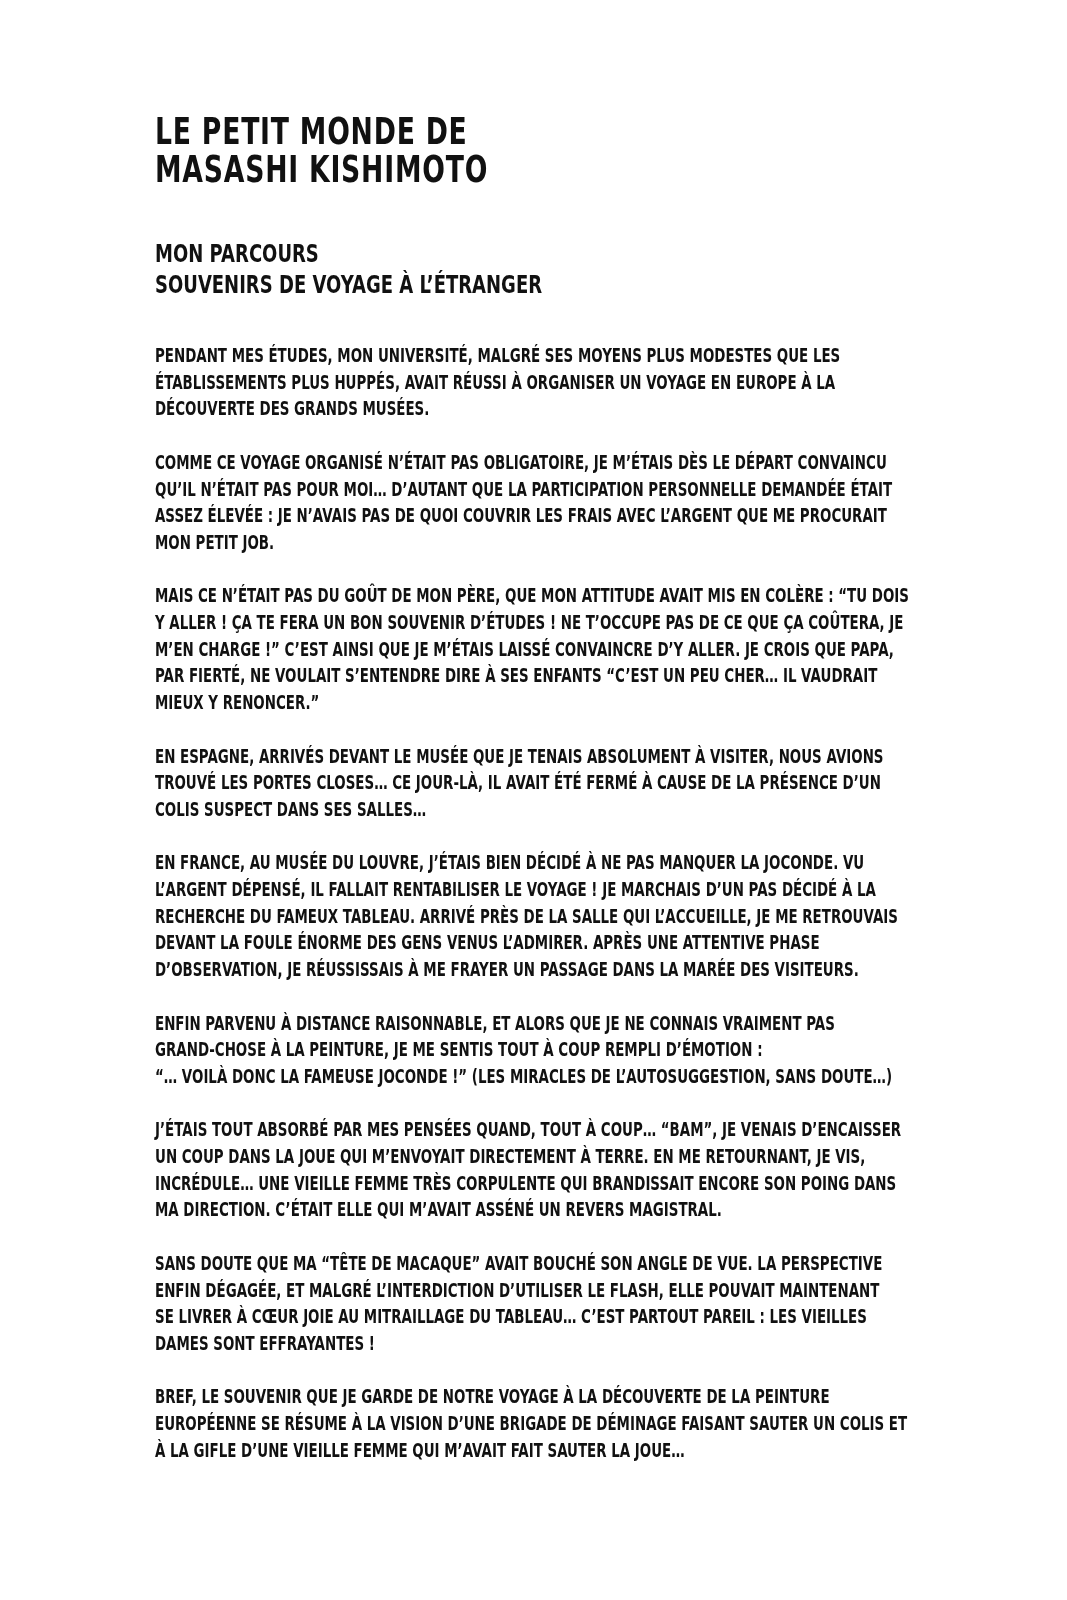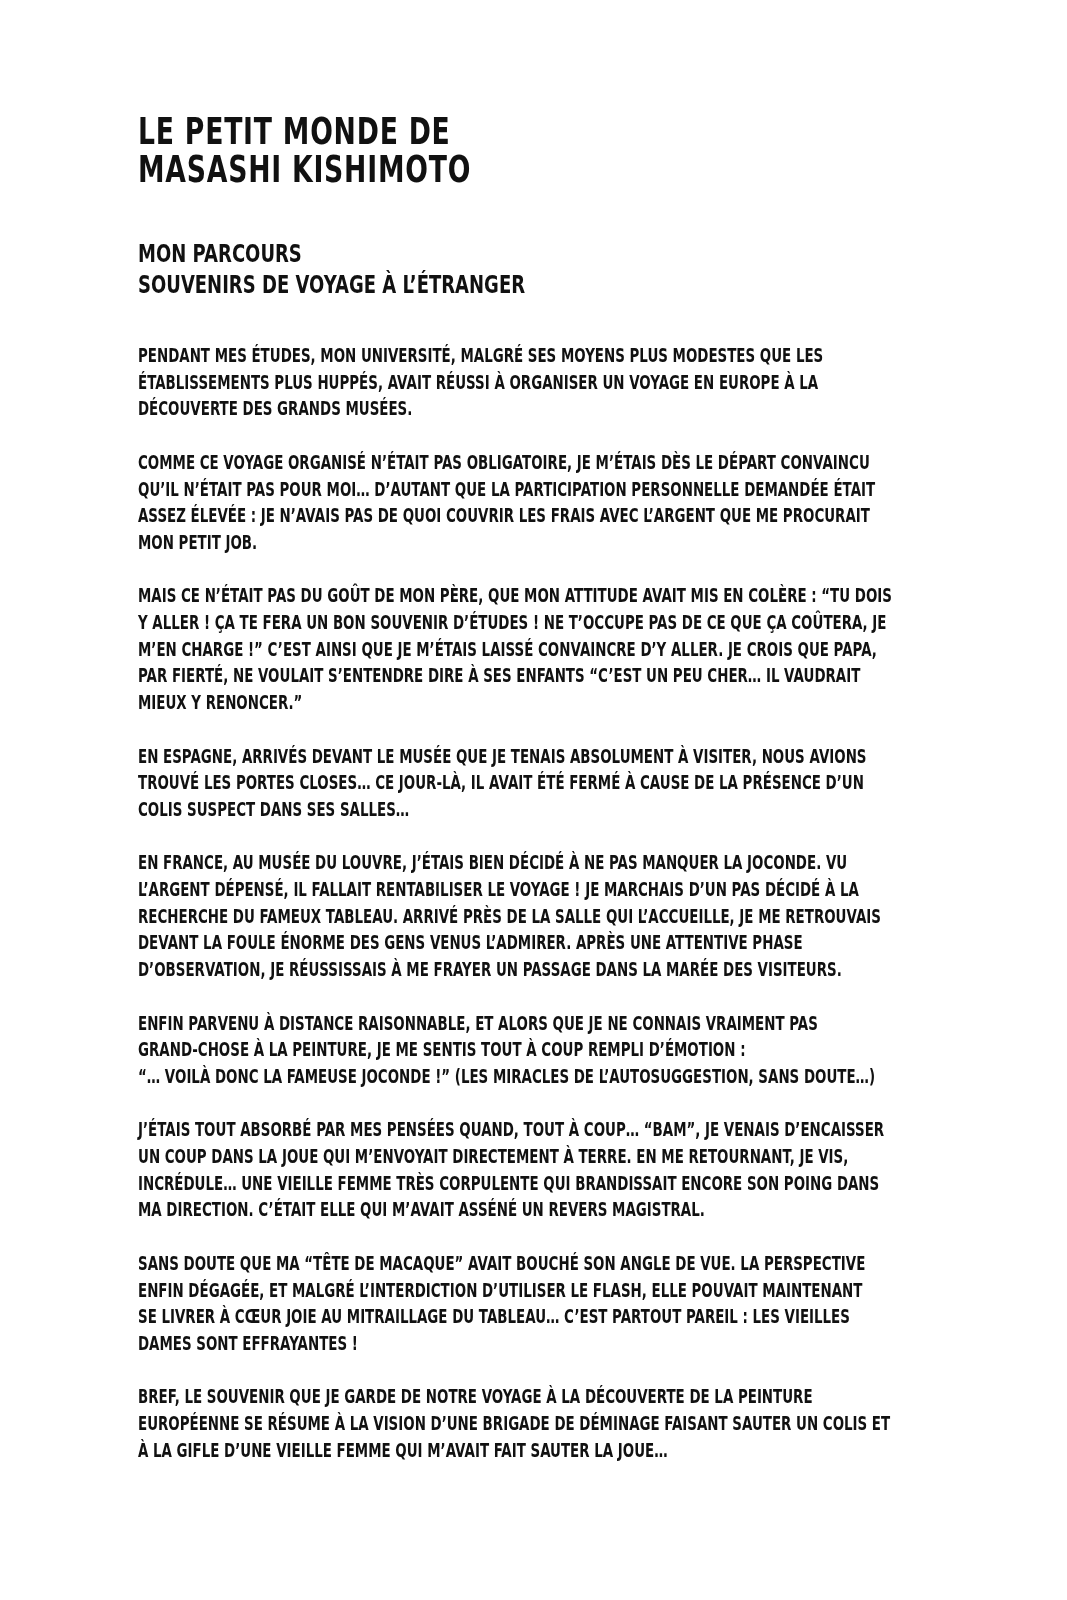--- a/index.html
+++ b/index.html
@@ -9,21 +9,21 @@
     }
     body {
       width: 1067px;
       height: 1600px;
       position: relative;
       overflow: hidden;
       color: #111111;
     }
     .page {
       position: absolute;
-      left: 138px;
+      left: 155px;
       top: 112px;
       width: 830px;
     }
     .title {
       margin: 0;
       font-family: "DejaVu Sans Condensed", "DejaVu Sans", sans-serif;
       font-weight: bold;
       font-size: 38px;
       line-height: 38px;
       letter-spacing: 1px;

